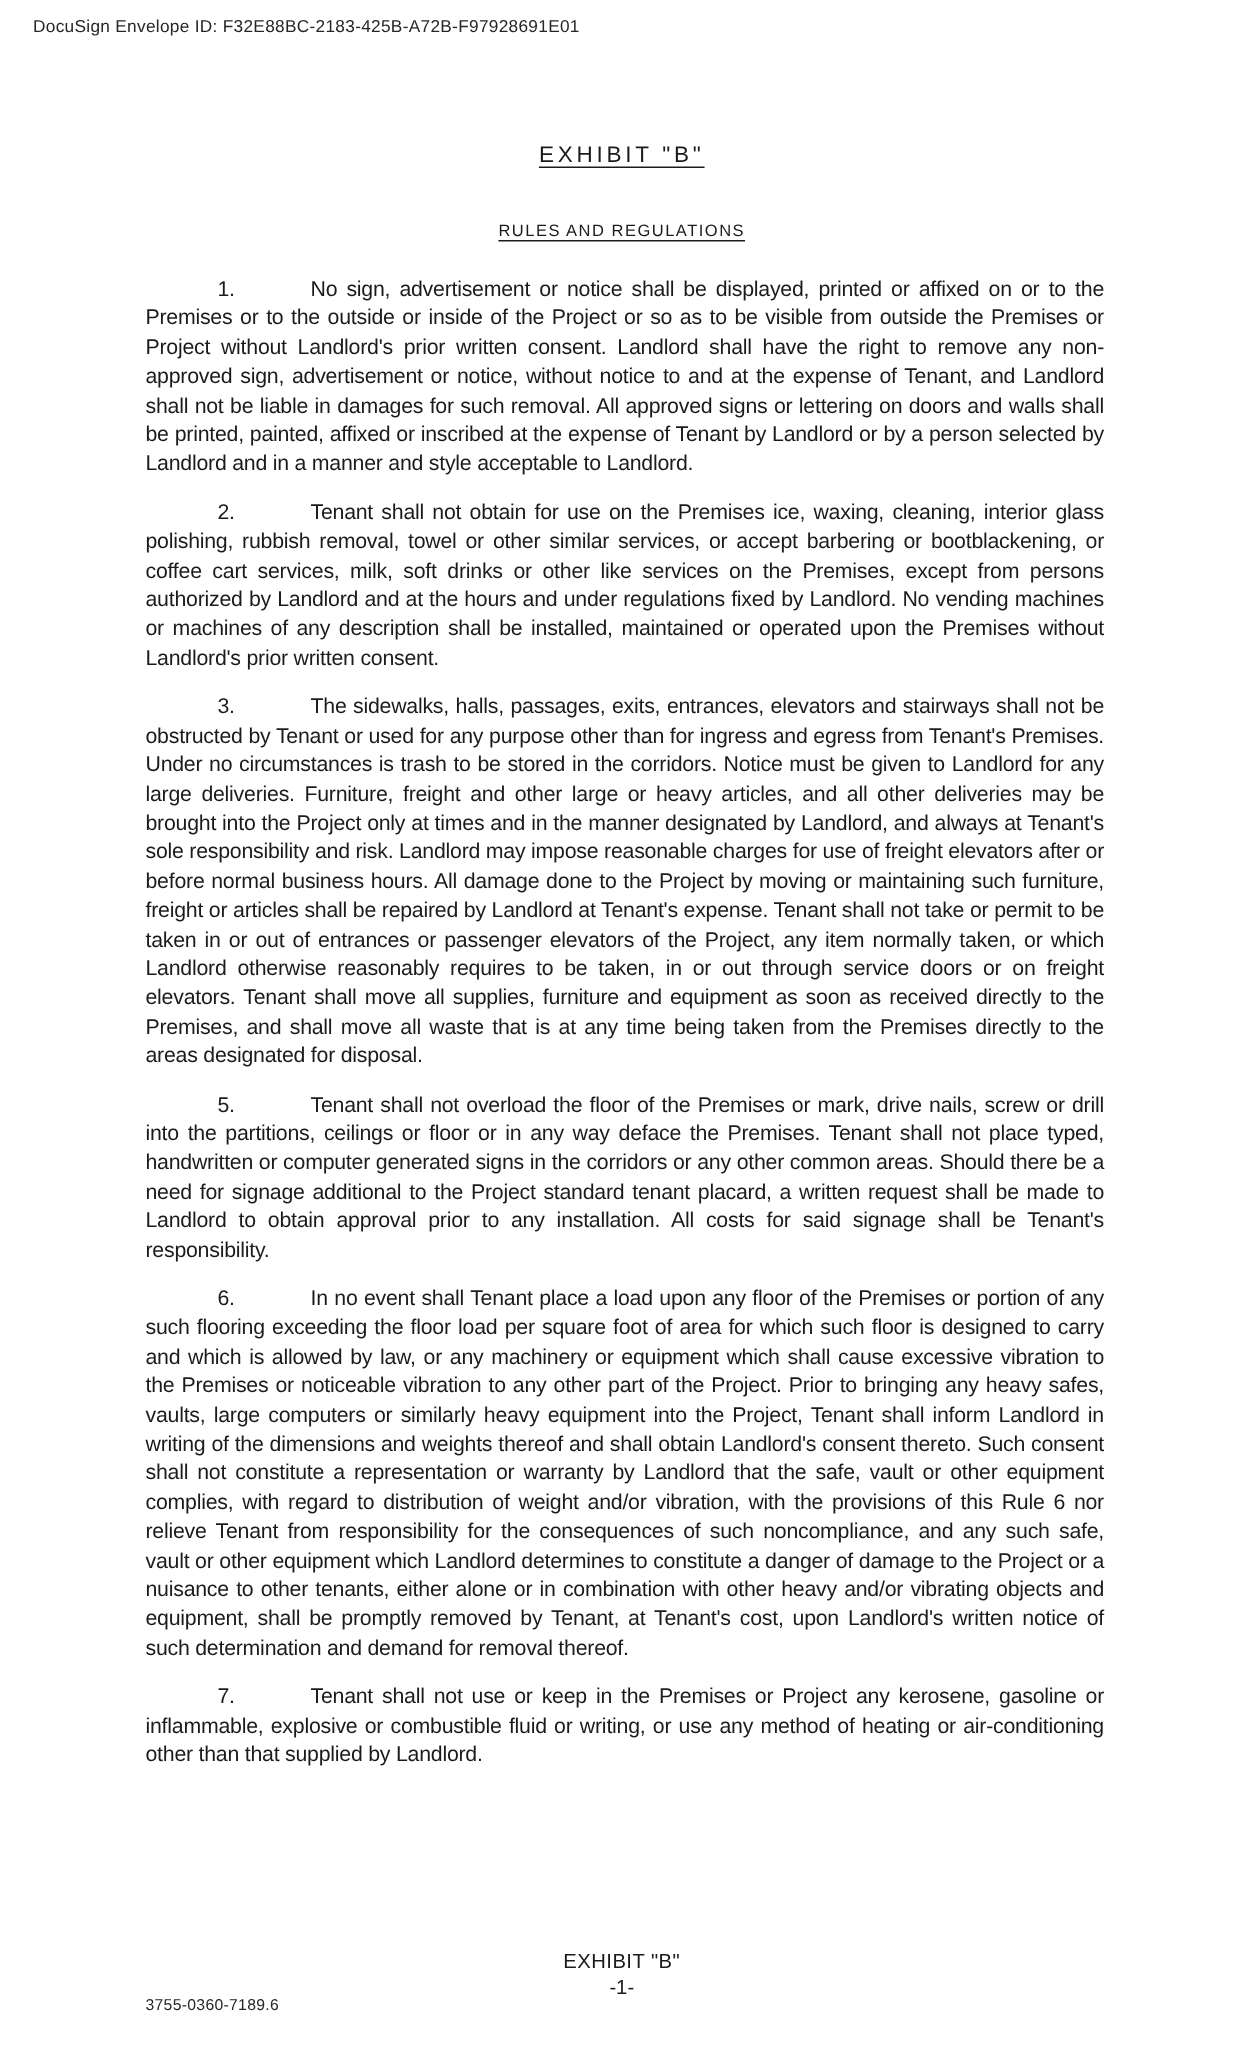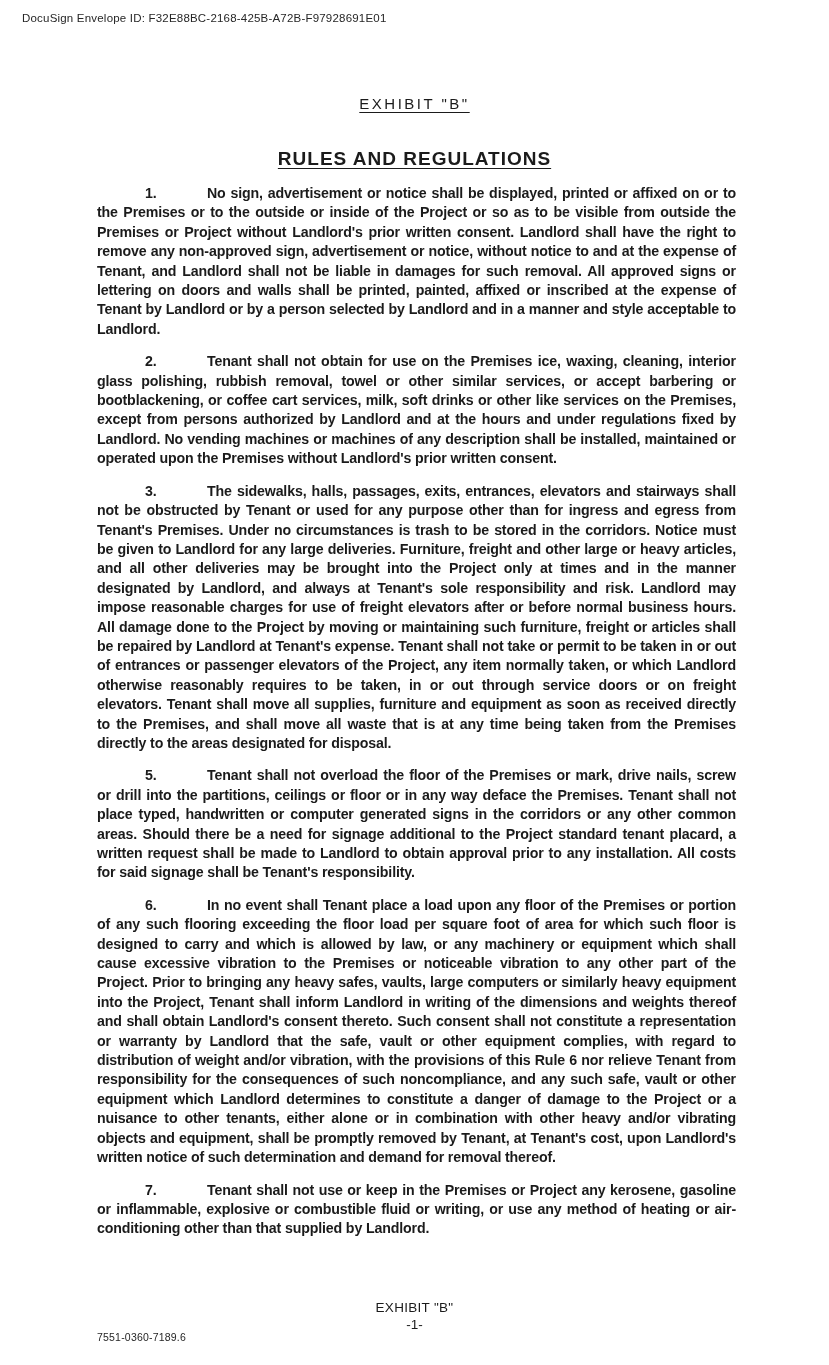--- a/index.html
+++ b/index.html
@@ -29,34 +29,33 @@
     text-align: center;
   }
   .exhibit-title {
     top: 95px;
     font-size: 15px;
     letter-spacing: 2.5px;
     font-weight: 400;
   }
   .section-title {
     top: 148px;
-    font-size: 19px;
+    font-size: 11px;
     letter-spacing: 1px;
-    font-weight: 700;
+    font-weight: 400;
   }
   .underlined {
     text-decoration: underline;
     text-underline-offset: 3px;
   }
   .doc-body {
     position: absolute;
     top: 184px;
     left: 97px;
     width: 639px;
-    font-weight: bold;
   }
   .para {
     text-align: justify;
     font-size: 14.2px;
     line-height: 19.4px;
     letter-spacing: -0.15px;
     margin-bottom: 13px;
     text-indent: 48px;
     color: #1b1b1b;
   }
@@ -89,21 +88,21 @@
     font-size: 10.5px;
     letter-spacing: 0.2px;
     color: #262626;
   }
 </style>
 </head>
 <body>
 
 <div class="page">
 
-  <div class="docusign-header">DocuSign Envelope ID: F32E88BC-2168-425B-A72B-F97928691E01</div>
+  <div class="docusign-header">DocuSign Envelope ID: F32E88BC-2183-425B-A72B-F97928691E01</div>
 
   <div class="title-block exhibit-title"><span class="underlined">EXHIBIT "B"</span></div>
 
   <div class="title-block section-title"><span class="underlined">RULES AND REGULATIONS</span></div>
 
   <div class="doc-body">
 
     <p class="para"><span class="pnum">1.</span><span>No sign, advertisement or notice shall be displayed, printed or affixed on or to the Premises or to the outside or inside of the Project or so as to be visible from outside the Premises or Project without Landlord's prior written consent.  Landlord shall have the right to remove any non-approved sign, advertisement or notice, without notice to and at the expense of Tenant, and Landlord shall not be liable in damages for such removal.  All approved signs or lettering on doors and walls shall be printed, painted, affixed or inscribed at the expense of Tenant by Landlord or by a person selected by Landlord and in a manner and style acceptable to Landlord.</span></p>
 
     <p class="para"><span class="pnum">2.</span><span>Tenant shall not obtain for use on the Premises ice, waxing, cleaning, interior glass polishing, rubbish removal, towel or other similar services, or accept barbering or bootblackening, or coffee cart services, milk, soft drinks or other like services on the Premises, except from persons authorized by Landlord and at the hours and under regulations fixed by Landlord.  No vending machines or machines of any description shall be installed, maintained or operated upon the Premises without Landlord's prior written consent.</span></p>
@@ -116,15 +115,15 @@
     <p class="para"><span class="pnum">6.</span><span>In no event shall Tenant place a load upon any floor of the Premises or portion of any such flooring exceeding the floor load per square foot of area for which such floor is designed to carry and which is allowed by law, or any machinery or equipment which shall cause excessive vibration to the Premises or noticeable vibration to any other part of the Project.  Prior to bringing any heavy safes, vaults, large computers or similarly heavy equipment into the Project, Tenant shall inform Landlord in writing of the dimensions and weights thereof and shall obtain Landlord's consent thereto.  Such consent shall not constitute a representation or warranty by Landlord that the safe, vault or other equipment complies, with regard to distribution of weight and/or vibration, with the provisions of this Rule 6 nor relieve Tenant from responsibility for the consequences of such noncompliance, and any such safe, vault or other equipment which Landlord determines to constitute a danger of damage to the Project or a nuisance to other tenants, either alone or in combination with other heavy and/or vibrating objects and equipment, shall be promptly removed by Tenant, at Tenant's cost, upon Landlord's written notice of such determination and demand for removal thereof.</span></p>
 
     <p class="para"><span class="pnum">7.</span><span>Tenant shall not use or keep in the Premises or Project any kerosene, gasoline or inflammable, explosive or combustible fluid or writing, or use any method of heating or air-conditioning other than that supplied by Landlord.</span></p>
 
   </div>
 
   <div class="footer-exhibit">EXHIBIT "B"</div>
 
   <div class="footer-page">-1-</div>
 
-  <div class="doc-number">7551-0360-7189.6</div>
+  <div class="doc-number">3755-0360-7189.6</div>
 
 </div>
 
 </body></html>

